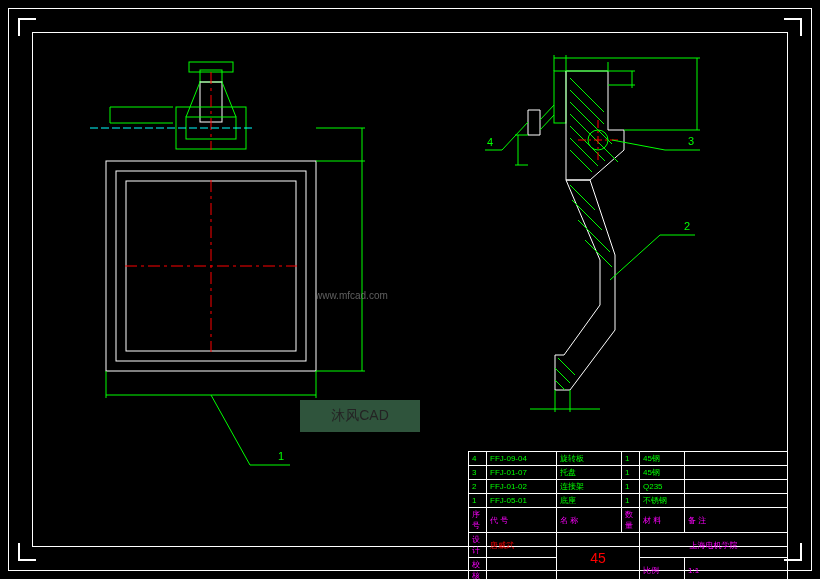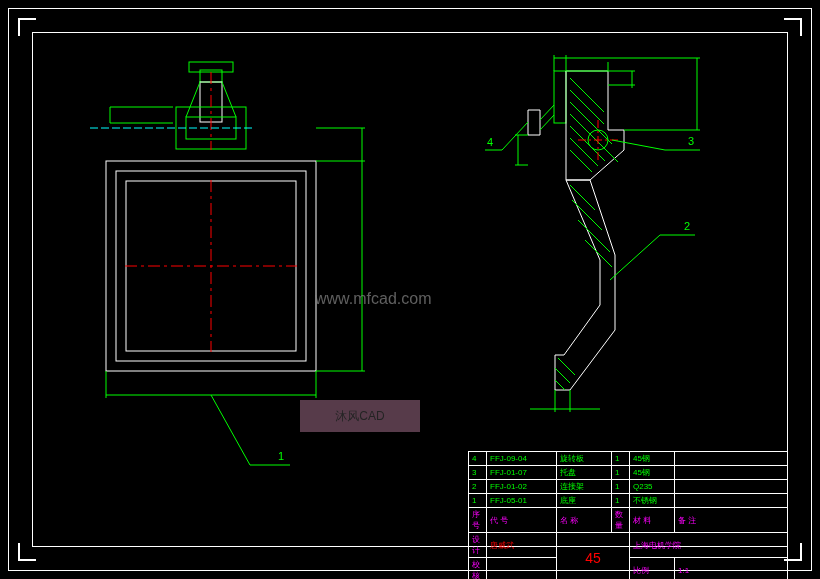--- a/index.html
+++ b/index.html
@@ -10,22 +10,22 @@
 .corner{position:absolute;border:2px solid #fff;width:18px;height:18px}
 .corner.tl{left:18px;top:18px;border-right:none;border-bottom:none}
 .corner.tr{right:18px;top:18px;border-left:none;border-bottom:none}
 .corner.bl{left:18px;bottom:18px;border-right:none;border-top:none}
 .corner.br{right:18px;bottom:18px;border-left:none;border-top:none}
 .green{stroke:#00ff00;fill:none;stroke-width:1}
 .white{stroke:#fff;fill:none;stroke-width:1}
 .red{stroke:#ff0000;fill:none;stroke-width:1}
 .cyan{stroke:#00ffff;fill:none;stroke-width:1}
 .leader{fill:#00ff00;font-size:11px}
-.watermark{position:absolute;left:315px;top:290px;color:#888;font-size:16px;opacity:.7}
-.watermark2{position:absolute;left:300px;top:400px;width:120px;height:32px;background:#f9a8d4;opacity:.35;display:flex;align-items:center;justify-content:center;color:#666;font-size:12px}
+.watermark{position:absolute;left:315px;top:290px;color:#888;font-size:10px;opacity:.7}
+.watermark2{position:absolute;left:300px;top:400px;width:120px;height:32px;background:#86efac;opacity:.35;display:flex;align-items:center;justify-content:center;color:#666;font-size:14px}
 .titleblock{position:absolute;right:32px;bottom:32px;width:320px;height:96px}
 .titleblock table{width:100%;height:100%;border-collapse:collapse}
 .titleblock td{border:1px solid #fff;color:#00ff00;font-size:8px;padding:1px 3px;vertical-align:middle}
 .titleblock .mag{color:#ff00ff}
 .titleblock .red{color:#ff0000;stroke:none}
 .titleblock .big{font-size:14px;text-align:center}
 </style>
 </head>
 <body>
 
@@ -135,21 +135,21 @@
 
 <div class="watermark">www.mfcad.com</div>
 <div class="watermark2">沐风CAD</div>
 
 <div class="titleblock">
 <table>
 <tbody>
         <tr>
  <td style="width:18px">4</td>
  <td style="width:70px">FFJ-09-04</td>
- <td style="width:55px">旋转板</td>
+ <td style="width:65px">旋转板</td>
  <td style="width:18px">1</td>
  <td style="width:45px">45钢</td>
  <td></td>
 </tr>
 <tr>
  <td>3</td>
           <td>FFJ-01-07</td>
           <td>托盘</td>
           <td>1</td>
           <td>45钢</td>
@@ -176,21 +176,21 @@
           <td class="mag">代 号</td>
           <td class="mag">名 称</td>
           <td class="mag">数量</td>
           <td class="mag">材 料</td>
           <td class="mag">备 注</td>
 </tr>
 <tr>
  <td class="mag" colspan="1">设计</td>
  <td class="red">唐威武</td>
  <td rowspan="2" colspan="2" class="big red">45</td>
- <td rowspan="1" colspan="2" class="mag" style="">上海电机学院</td>
+ <td rowspan="1" colspan="2" class="mag" style="text-align:center">上海电机学院</td>
 </tr>
 <tr>
  <td class="mag">校核</td>
           <td></td>
  <td class="mag">比例</td>
  <td class="mag">1:1</td>
 </tr>
 
 </tbody>
     </table>

